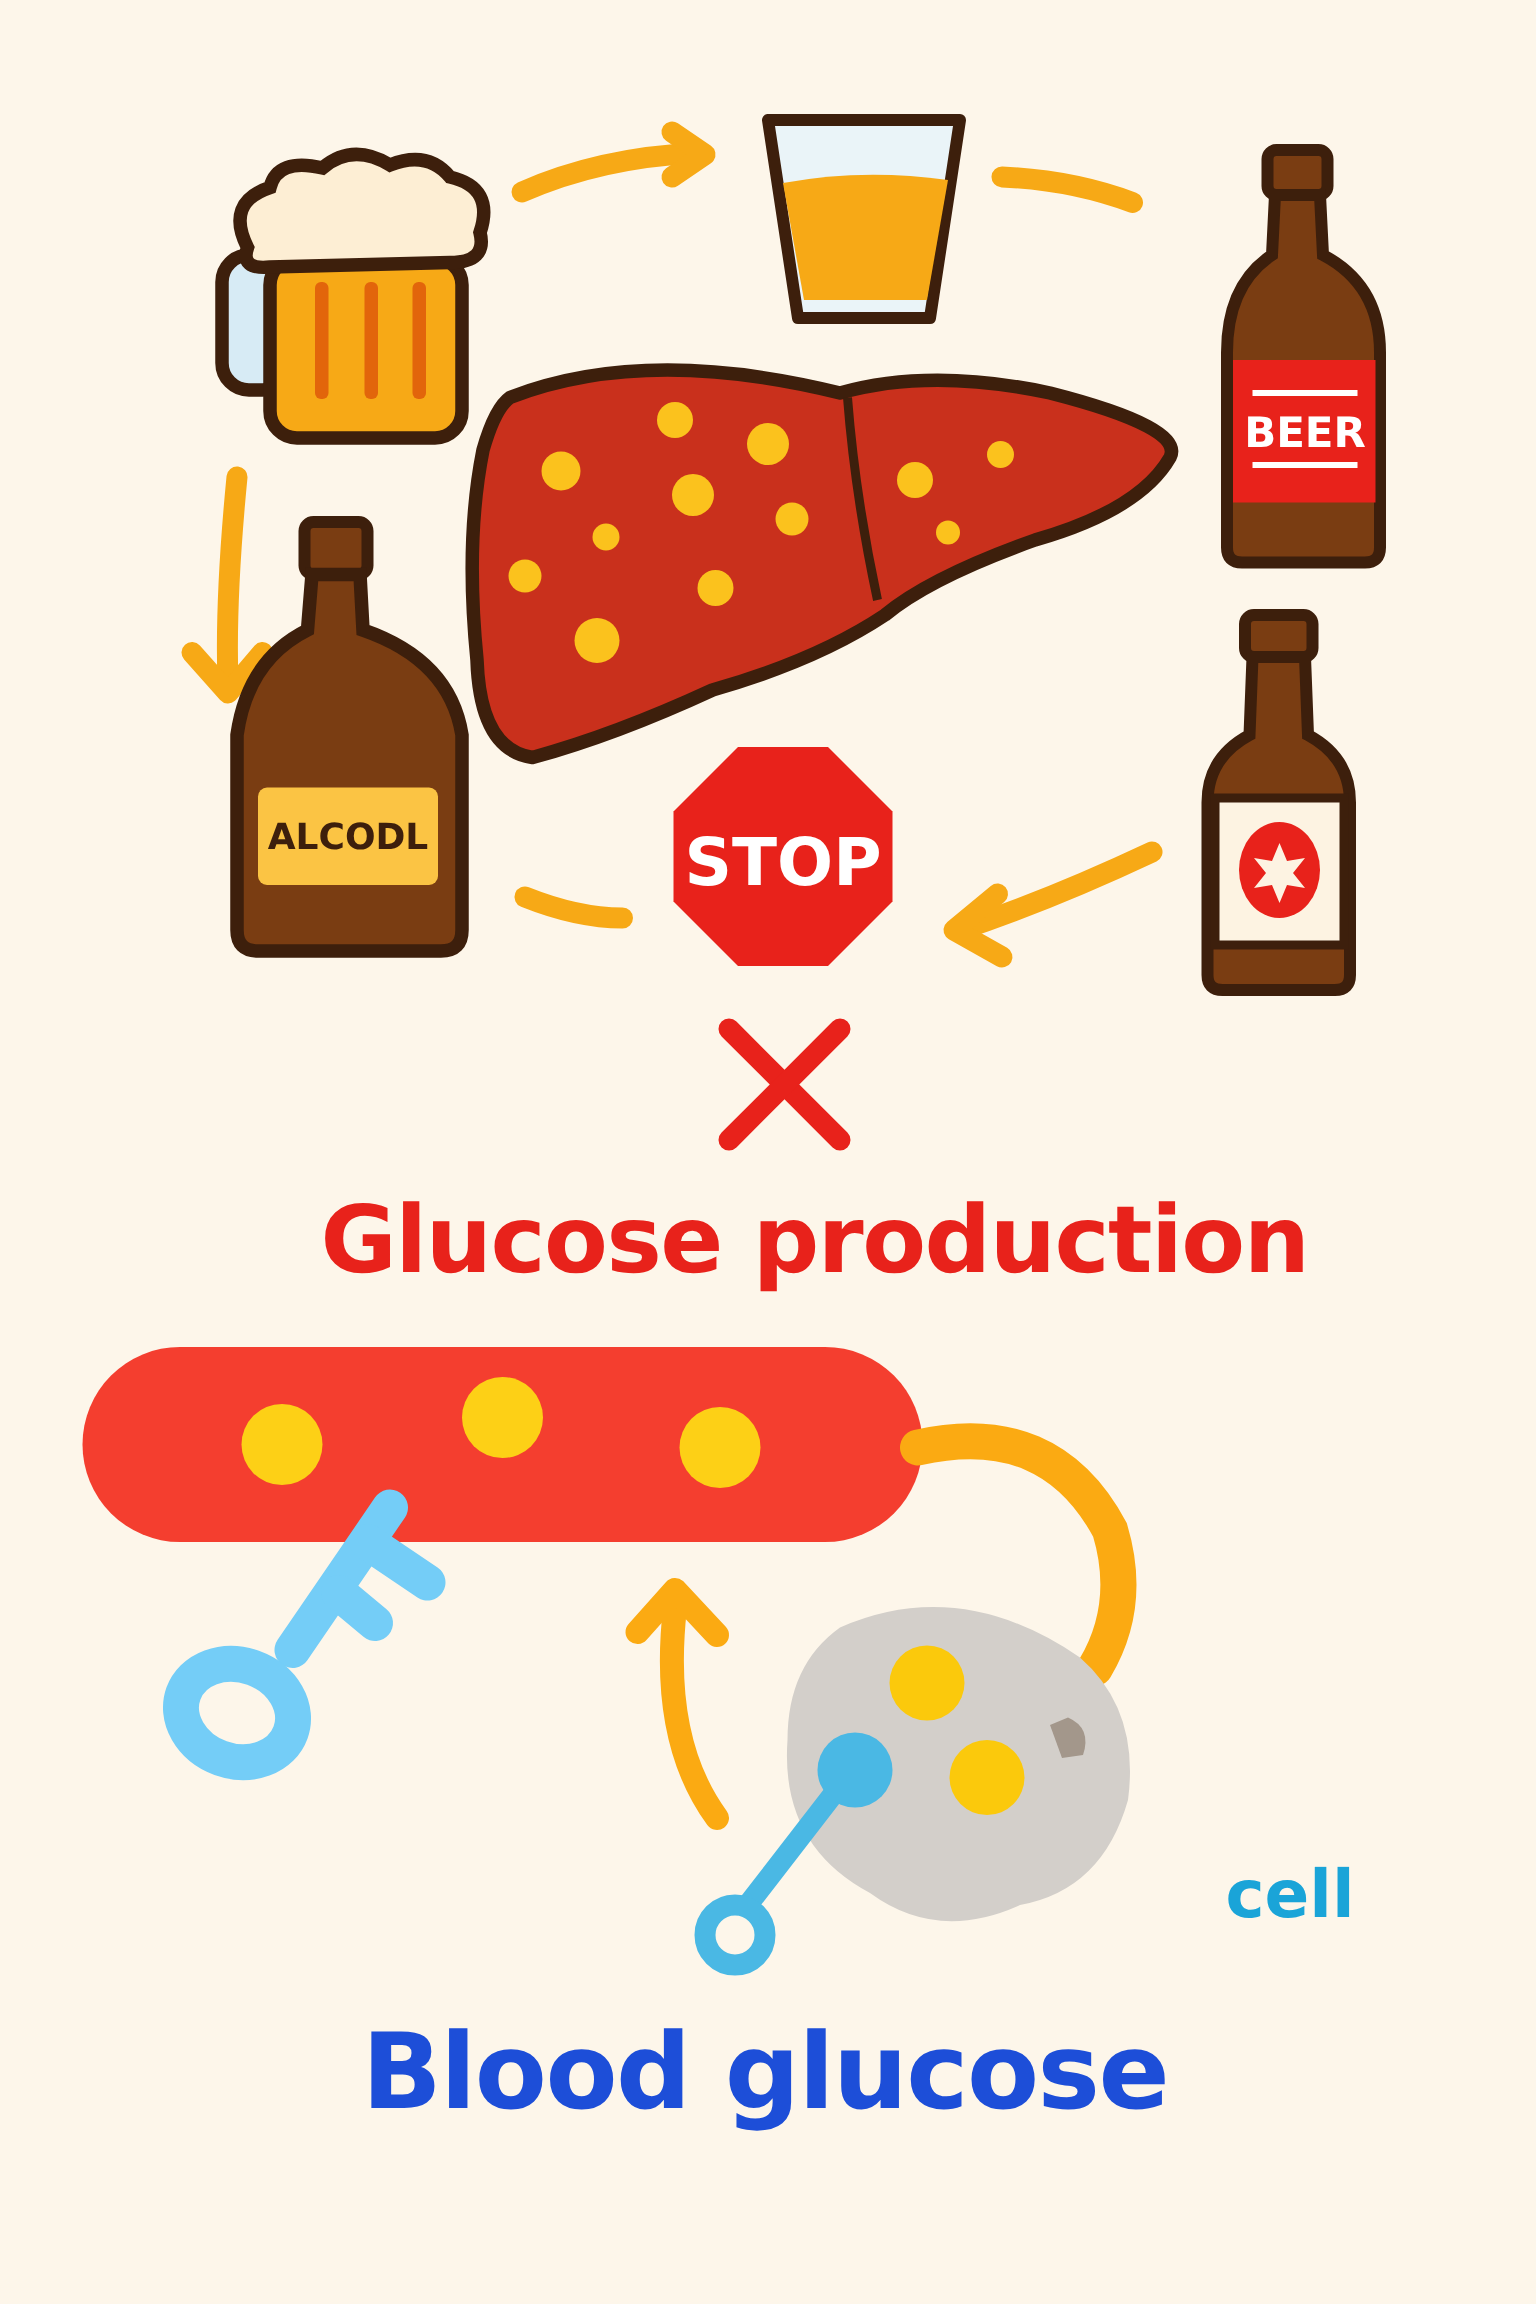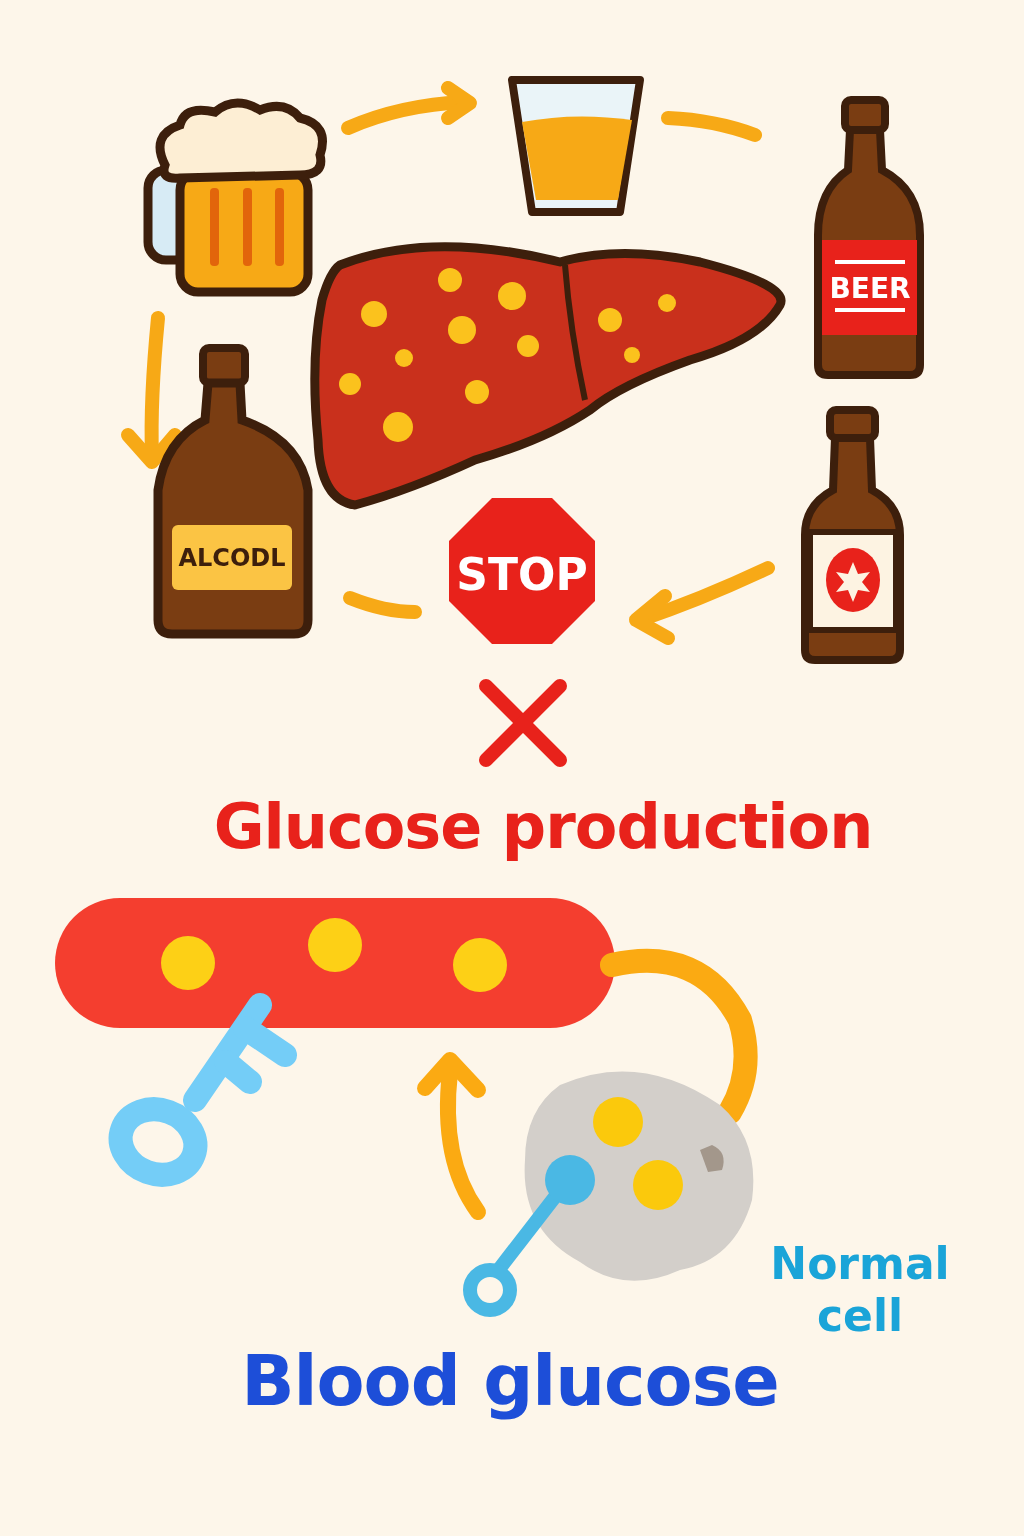--- a/index.html
+++ b/index.html
@@ -124,17 +124,16 @@
       <line x1="568" y1="1180" x2="500" y2="1268"></line>
       <circle cx="490" cy="1290" r="20"></circle>
     </g>
     <circle cx="570" cy="1180" r="25" fill="#4ab8e4"></circle>
   </g>
 </svg>
 
 <div class="label" id="title-glucose">Glucose production</div>
 
 <div class="label" id="normal-cell">
-  <div>Normal</div>
   <div>cell</div>
 </div>
 
 <div class="label" id="title-blood">Blood glucose</div>
 
 </body></html>

